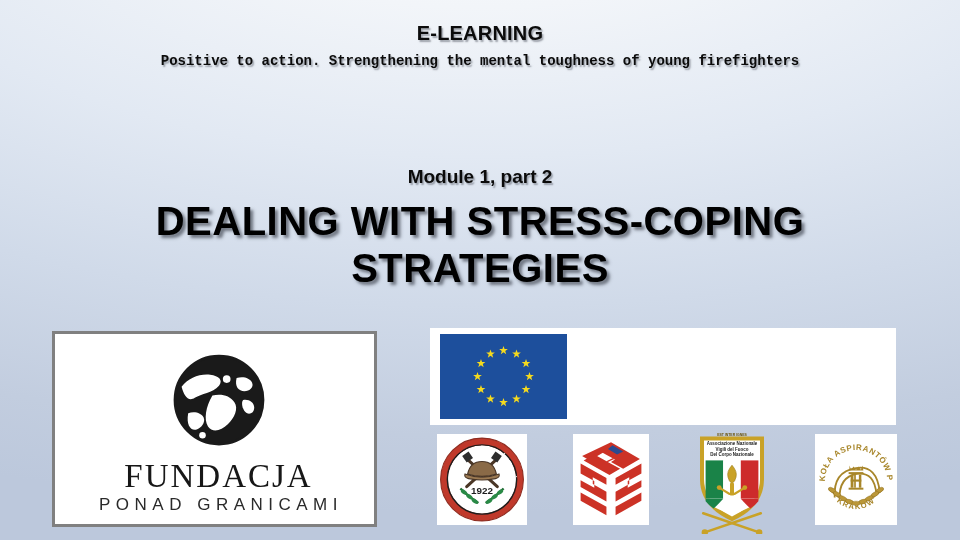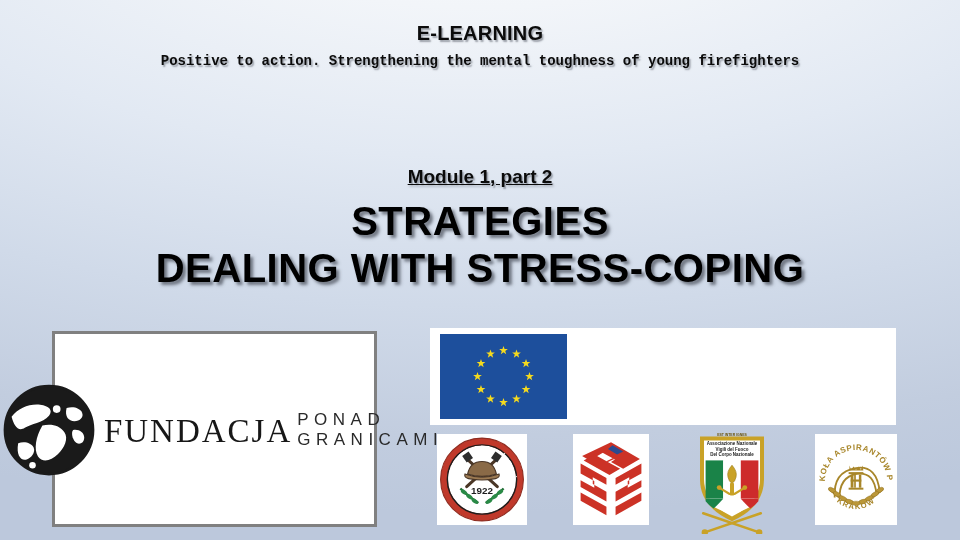--- a/index.html
+++ b/index.html
@@ -53,21 +53,20 @@
     left: 0;
     width: 960px;
     text-align: center;
   }
   .module-label {
     font-size: 19px;
     font-weight: bold;
     color: #0b0b0b;
     line-height: 24px;
     text-shadow: 1.5px 1.5px 1.6px rgba(90,95,105,.55);
-    text-decoration: underline;
   }
   .main-title {
     margin-top: 9px;
     font-size: 40px;
     font-weight: bold;
     color: #000000;
     line-height: 47px;
     letter-spacing: .5px;
     text-shadow: 3px 3px 3.2px rgba(70,76,88,.72);
   }
@@ -76,20 +75,21 @@
   #fundacja-box {
     position: absolute;
     left: 52px;
     top: 331px;
     width: 325px;
     height: 196px;
     background: #ffffff;
     border: 3px solid #808080;
     box-sizing: border-box;
     display: flex;
+    flex-direction: column;
     align-items: center;
     justify-content: center;
     padding-left: 8px;
   }
   #globe-wrap { width: 110px; height: 110px; margin-top: 2px; }
   .fundacja-word {
     margin-top: 4px;
     font-family: "Liberation Serif", serif;
     font-size: 33px;
     letter-spacing: 2px;
@@ -156,22 +156,22 @@
 <div id="slide">
 
   <div id="header">
     <div class="hdr-line1">E-LEARNING</div>
     <div class="hdr-line2">Positive to action. Strengthening the mental toughness of young firefighters</div>
   </div>
 
   <div id="title-block">
     <div class="module-label">Module 1, part 2</div>
     <div class="main-title">
+      <div>DEALING WITH STRESS-COPING</div>
       <div>STRATEGIES</div>
-      <div>DEALING WITH STRESS-COPING</div>
     </div>
   </div>
 
   <div id="fundacja-box">
     <div id="globe-wrap">
       <svg viewBox="0 0 100 100" width="110" height="110" aria-hidden="true">
         <defs>
           <clipPath id="globeclip">
               <circle cx="50" cy="50" r="40"></circle>
             </clipPath>

